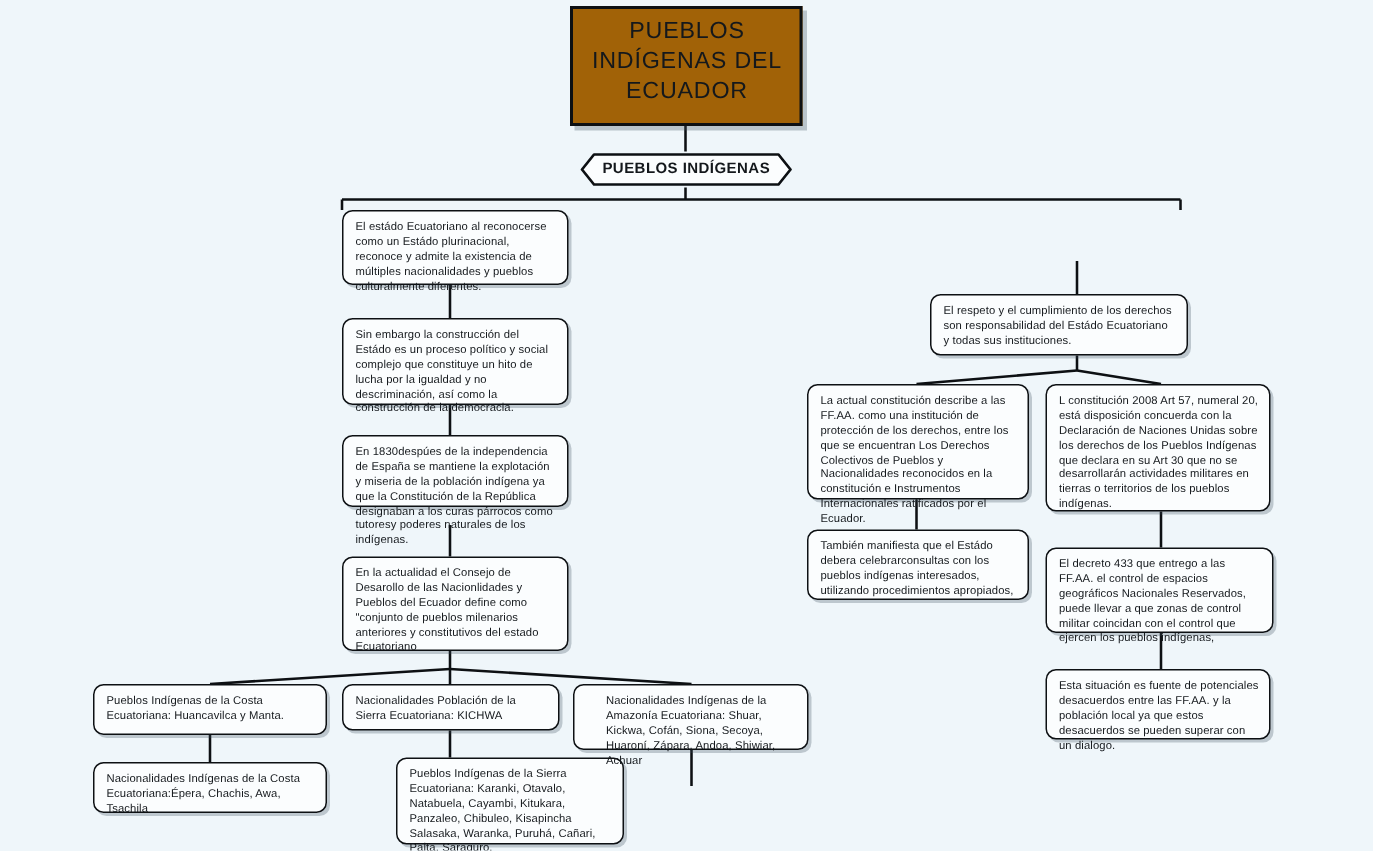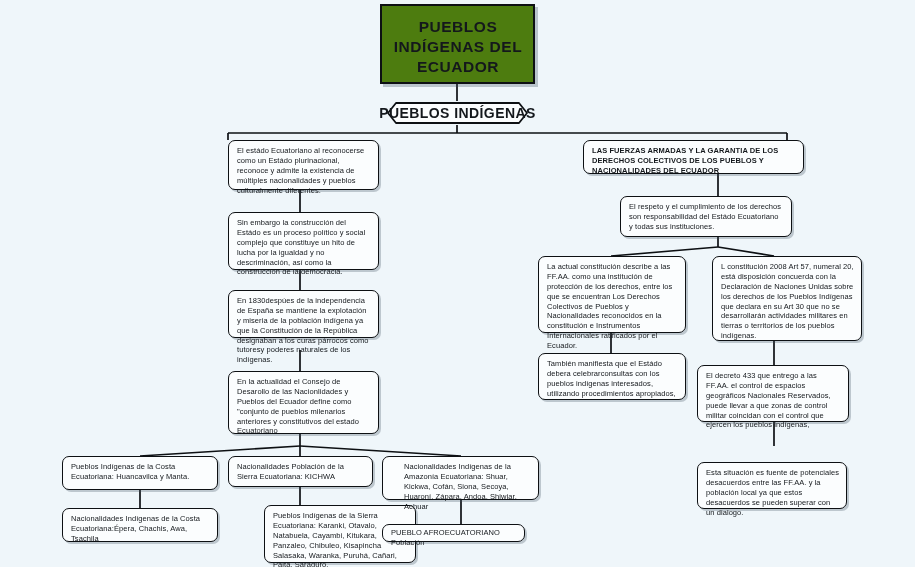--- a/index.html
+++ b/index.html
@@ -43,26 +43,26 @@
   }
   .node .txt {
     display: block;
     white-space: pre-wrap;
     word-break: normal;
   }
   
   .title-node {
     border-radius: 0;
     border-width: 2.2px;
-    background: #4d7c0f;
+    background: #a16207;
     box-shadow: 3px 3px 0 rgba(60,80,95,0.30);
-    font-weight: bold;
+    font-weight: normal;
     text-align: center;
     display: flex;
-    align-items: flex-end;
+    align-items: flex-start;
     justify-content: center;
     letter-spacing: 0.035em;
   }
   .title-node .txt { line-height: 1.30; }
 
   
   .hex-node {
     background: transparent;
     border: none;
     box-shadow: none;
@@ -72,21 +72,21 @@
     justify-content: center;
   }
   .hex-node .hex-shape {
     position: absolute;
     left: 0; top: 0; right: 0; bottom: 0;
   }
   .hex-node .txt {
     position: relative;
     z-index: 2;
     font-weight: bold;
-    font-size: 14px;
+    font-size: 10px;
     letter-spacing: 0.03em;
     text-align: center;
     white-space: nowrap;
   }
   .bold-node {
     font-weight: bold;
     letter-spacing: 0.012em;
   }
   .f75 { font-size: 7.5px; }
   .f155 { font-size: 15.5px; }
@@ -152,45 +152,42 @@
   </div>
 
   <div class="node f75" style="left:228px; top:290px; width:151px; height:48px;">
     <span class="txt">En 1830despúes de la independencia de España se mantiene la explotación y miseria de la población indígena ya que la Constitución de la República designaban a los curas párrocos como tutoresy poderes naturales de los indígenas.</span>
   </div>
 
   <div class="node f75" style="left:228px; top:371px; width:151px; height:63px;">
     <span class="txt">En la actualidad el Consejo de Desarollo de las Nacionlidades y Pueblos del Ecuador define como "conjunto de pueblos milenarios anteriores y constitutivos del estado Ecuatoriano</span>
   </div>
 
-  <div class="node bold-node f75" style="left:583px; top:140px; width:221px; height:34px;">
-    <span class="txt">LAS FUERZAS ARMADAS Y LA GARANTIA DE LOS DERECHOS COLECTIVOS DE LOS PUEBLOS Y NACIONALIDADES DEL ECUADOR</span>
-  </div>
 
   <div class="node f75" style="left:620px; top:196px; width:172px; height:41px;">
     <span class="txt">El respeto y el cumplimiento de los derechos son responsabilidad del Estádo Ecuatoriano y todas sus instituciones.</span>
   </div>
 
   <div class="node f75" style="left:538px; top:256px; width:148px; height:77px;">
     <span class="txt">La actual constitución describe a las FF.AA. como una institución de protección de los derechos, entre los que se encuentran Los Derechos Colectivos de Pueblos y Nacionalidades reconocidos en la constitución e Instrumentos Internacionales ratificados por el Ecuador.</span>
   </div>
 
   <div class="node f75" style="left:538px; top:353px; width:148px; height:47px;">
     <span class="txt">También manifiesta que el Estádo debera celebrarconsultas con los pueblos indígenas interesados, utilizando procedimientos apropiados,</span>
   </div>
 
-  <div class="node f75" style="left:712px; top:256px; width:150px; height:85px;">
+  <div class="node f75" style="left:697px; top:256px; width:150px; height:85px;">
     <span class="txt">L constitución 2008 Art 57, numeral 20, está disposición concuerda con la Declaración de Naciones Unidas sobre los derechos de los Pueblos Indígenas que declara en su Art 30 que no se desarrollarán actividades militares en tierras o territorios de los pueblos indígenas.</span>
   </div>
 
   <div class="node f75" style="left:697px; top:365px; width:152px; height:57px;">
     <span class="txt">El decreto 433 que entrego a las FF.AA. el control de espacios geográficos Nacionales Reservados, puede llevar a que zonas de control militar coincidan con el control que ejercen los pueblos indígenas,</span>
   </div>
 
-  <div class="node f75" style="left:697px; top:446px; width:150px; height:47px;margin-top:16px;">
+  <div class="node f75" style="left:697px; top:446px; width:150px; height:47px;">
     <span class="txt">Esta situación es fuente de potenciales desacuerdos entre las FF.AA. y la población local ya que estos desacuerdos se pueden superar con un dialogo.</span>
   </div>
 
   <div class="node f75" style="left:62px; top:456px; width:156px; height:34px;">
     <span class="txt">Pueblos Indígenas de la Costa Ecuatoriana: Huancavilca y Manta.</span>
   </div>
 
   <div class="node f75" style="left:62px; top:508px; width:156px; height:34px;">
     <span class="txt">Nacionalidades Indígenas de la Costa Ecuatoriana:Épera, Chachis, Awa, Tsachila</span>
   </div>
@@ -200,17 +197,14 @@
   </div>
 
   <div class="node f75" style="left:222px; top:505px; width:152px; height:58px;margin-left:42px;">
     <span class="txt">Pueblos Indígenas de la Sierra Ecuatoriana: Karanki, Otavalo, Natabuela, Cayambi, Kitukara, Panzaleo, Chibuleo, Kisapincha Salasaka, Waranka, Puruhá, Cañari, Palta, Saraguro.</span>
   </div>
 
   <div class="node f75" style="left:382px; top:456px; width:157px; height:44px;padding-left:21px;">
     <span class="txt">Nacionalidades Indígenas de la Amazonía Ecuatoriana: Shuar, Kickwa, Cofán, Siona, Secoya, Huaroní, Zápara, Andoa, Shiwiar, Achuar</span>
   </div>
 
-  <div class="node f75" style="left:382px; top:524px; width:143px; height:18px; padding-top:3px;">
-    <span class="txt">PUEBLO AFROECUATORIANO Población</span>
-  </div>
 
 </div>
 
 </body></html>

